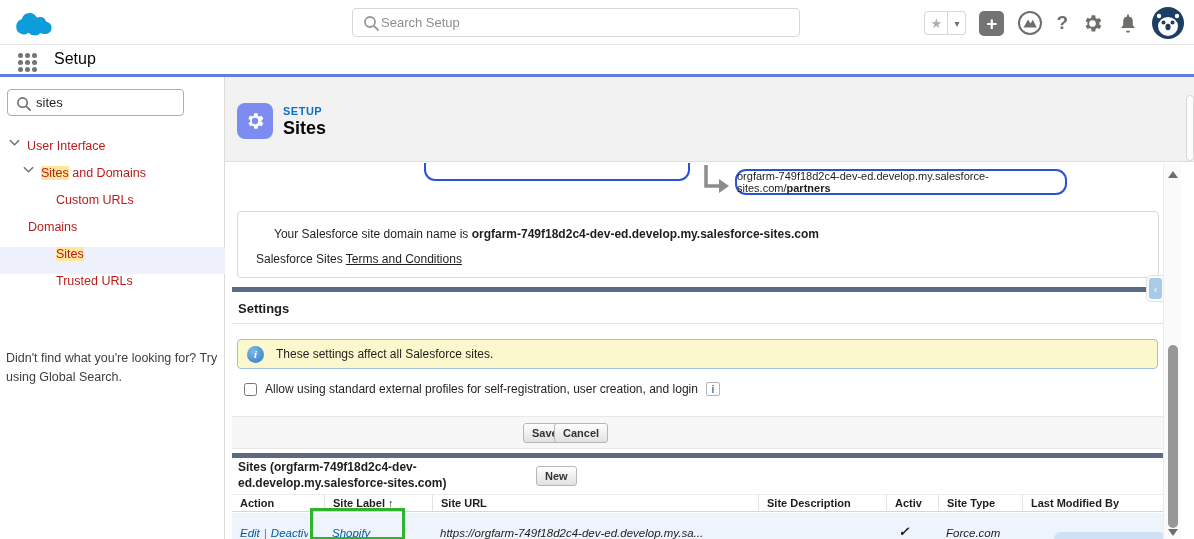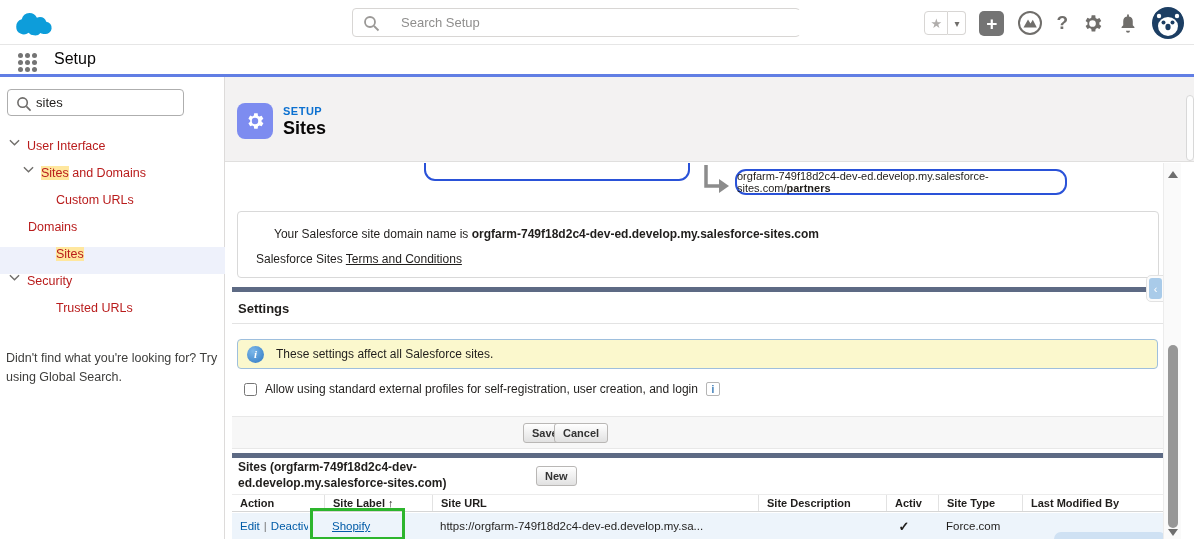--- a/index.html
+++ b/index.html
@@ -5,21 +5,21 @@
   * { margin:0; padding:0; box-sizing:border-box; }
   html,body { width:1194px; height:539px; }
   body { font-family:"Liberation Sans", sans-serif; background:#fff; color:#080707; overflow:hidden; }
   #app { position:relative; width:1194px; height:539px; }
 
   
   #ghead { position:absolute; left:0; top:0; width:1194px; height:45px; background:#fff; border-bottom:1px solid #e6e6e6; }
   #logo { position:absolute; left:12px; top:8px; }
   .gsearch { position:absolute; left:352px; top:8px; width:448px; height:29px; border:1px solid #d8d6d4; border-radius:4px; background:#fff; }
   .gsearch svg { position:absolute; left:10px; top:6px; }
-  .gsearch input { position:absolute; left:48px; top:1px; width:400px; height:25px; border:none; outline:none; font-size:13px; color:#444; font-family:"Liberation Sans",sans-serif; }
+  .gsearch input { position:absolute; left:28px; top:1px; width:400px; height:25px; border:none; outline:none; font-size:13px; color:#444; font-family:"Liberation Sans",sans-serif; }
   .gsearch input::placeholder { color:#8f8e8d; }
   #gicons { position:absolute; right:10px; top:7px; display:flex; align-items:center; gap:13px; }
   .favcombo { display:flex; }
   .favbox { width:24px; height:24px; border:1px solid #d8d6d4; border-radius:4px 0 0 4px; display:flex; align-items:center; justify-content:center; color:#b0adab; font-size:13px; background:#fff; }
   .favcaret { width:18px; height:24px; border:1px solid #d8d6d4; border-left:none; border-radius:0 4px 4px 0; display:flex; align-items:center; justify-content:center; color:#706e6b; font-size:10px; background:#fff; }
   .plusbox { width:25px; height:25px; background:#747474; border-radius:5px; color:#fff; font-size:19px; font-weight:bold; display:flex; align-items:center; justify-content:center; line-height:1; }
   .qmark { color:#706e6b; font-size:19px; font-weight:bold; }
   .avatar { width:32px; height:32px; }
 
   
@@ -74,21 +74,21 @@
   .cbtn { position:absolute; top:6px; height:20px; background:linear-gradient(#ffffff,#e1e1e1); border:1px solid #b9b7b5; border-radius:3px; font-family:"Liberation Sans",sans-serif; font-size:11px; font-weight:bold; color:#333; padding:0 8px; cursor:pointer; }
   #savebtn { left:291px; }
   #cancelbtn { left:322px; }
   #listhead { position:absolute; left:6px; top:297px; width:260px; font-size:12px; font-weight:bold; color:#201e1c; line-height:1.3; }
   #newbtn { position:absolute; left:304px; top:303px; top:303px; height:20px; }
   .srow { position:absolute; left:0; width:931px; display:grid; grid-template-columns:76px 92px 310px 112px 36px 68px 237px;gap:16px; }
   #thead { top:331px; height:18px; background:#fff; border-top:1px solid #ececec; border-bottom:1px solid #d6d6d6; }
   .hcell { font-size:11px; font-weight:bold; color:#201e1c; padding:2px 4px 0 8px; white-space:nowrap; overflow:hidden; }
   .hcell + .hcell { border-left:1px solid #e2e2e2; }
   #trow { top:350px; height:27px; background:#edf4fb; border-bottom:1px solid #e4e9ee; }
-  .dcell { font-size:11.5px; color:#201e1c; padding-left:8px; display:flex; align-items:center; white-space:nowrap; overflow:hidden; }
+  .dcell { font-size:11.5px; color:#201e1c; padding-left:8px; display:flex; align-items:flex-end; white-space:nowrap; overflow:hidden;font-style:italic; }
   .dcell a { color:#015ba7; text-decoration:none; cursor:pointer; }
   .dcell a.ul { text-decoration:underline; }
   .sep { color:#777; margin:0 4px; }
   .checkcell { justify-content:center; padding-left:0; font-size:13px; font-weight:bold; }
   .redact { display:inline-block; height:10px; background:#c3c3c3; border-radius:1px; filter:blur(1.5px); }
   #greenbox { position:absolute; left:78px; top:345px; width:95px; height:32px; border:3px solid #2db52d; z-index:6; }
   #cuttip { position:absolute; left:822px; top:369px; width:112px; height:10px; background:#cfe1f3; border-radius:7px 7px 0 0; }
 
   
   #fsb { position:absolute; left:938px; top:86px; width:18px; height:376px; background:#fafafa; border-left:1px solid #ececec; }
@@ -178,26 +178,20 @@
       </div>
       <div class="titem" style="padding-left:56px">
           <span>Custom URLs</span>
         </div>
       <div class="titem" style="padding-left:28px">
           <span>Domains</span>
         </div>
       <div class="titem sel" style="padding-left:56px">
           <span><span class="hl">Sites</span><span></span></span>
         </div>
-      <div class="titem" style="padding-left:9px">
-        <svg class="chev" width="11" height="7" viewBox="0 0 12 7">
-            <path d="M1 1 L6 6 L11 1" fill="none" stroke="#706e6b" stroke-width="1.5"></path>
-          </svg>
-        <span>Security</span>
-      </div>
       <div class="titem" style="padding-left:56px">
           <span>Trusted URLs</span>
         </div>
     </div>
     <div id="sfoot">Didn't find what you're looking for? Try using Global Search.</div>
   </aside>
 
   <main id="main">
     <div id="band">
       <div id="ptile">

